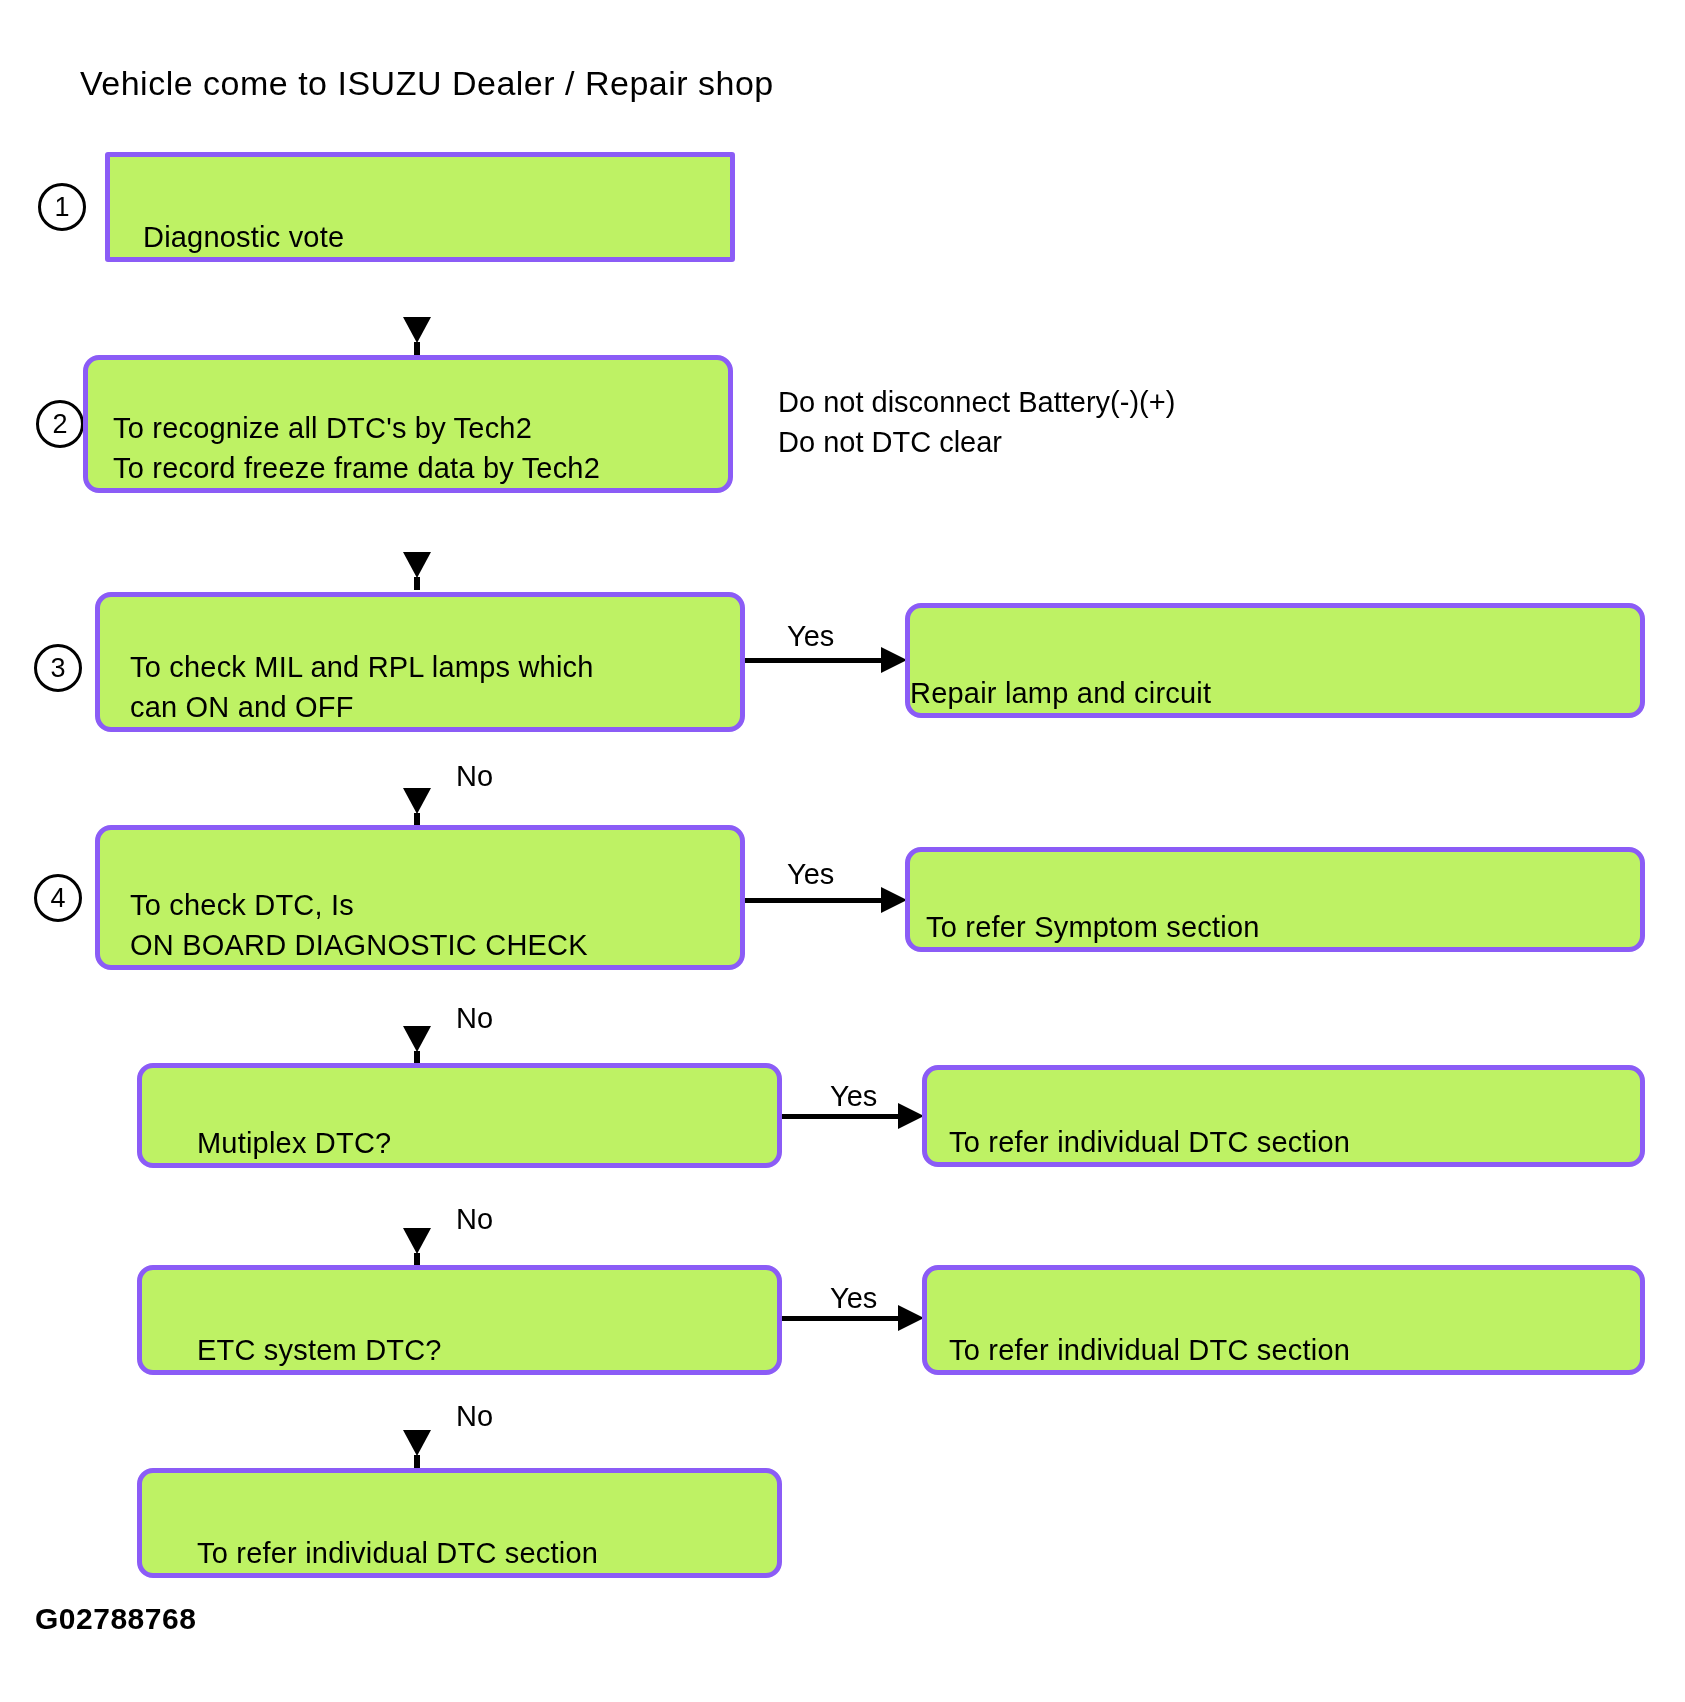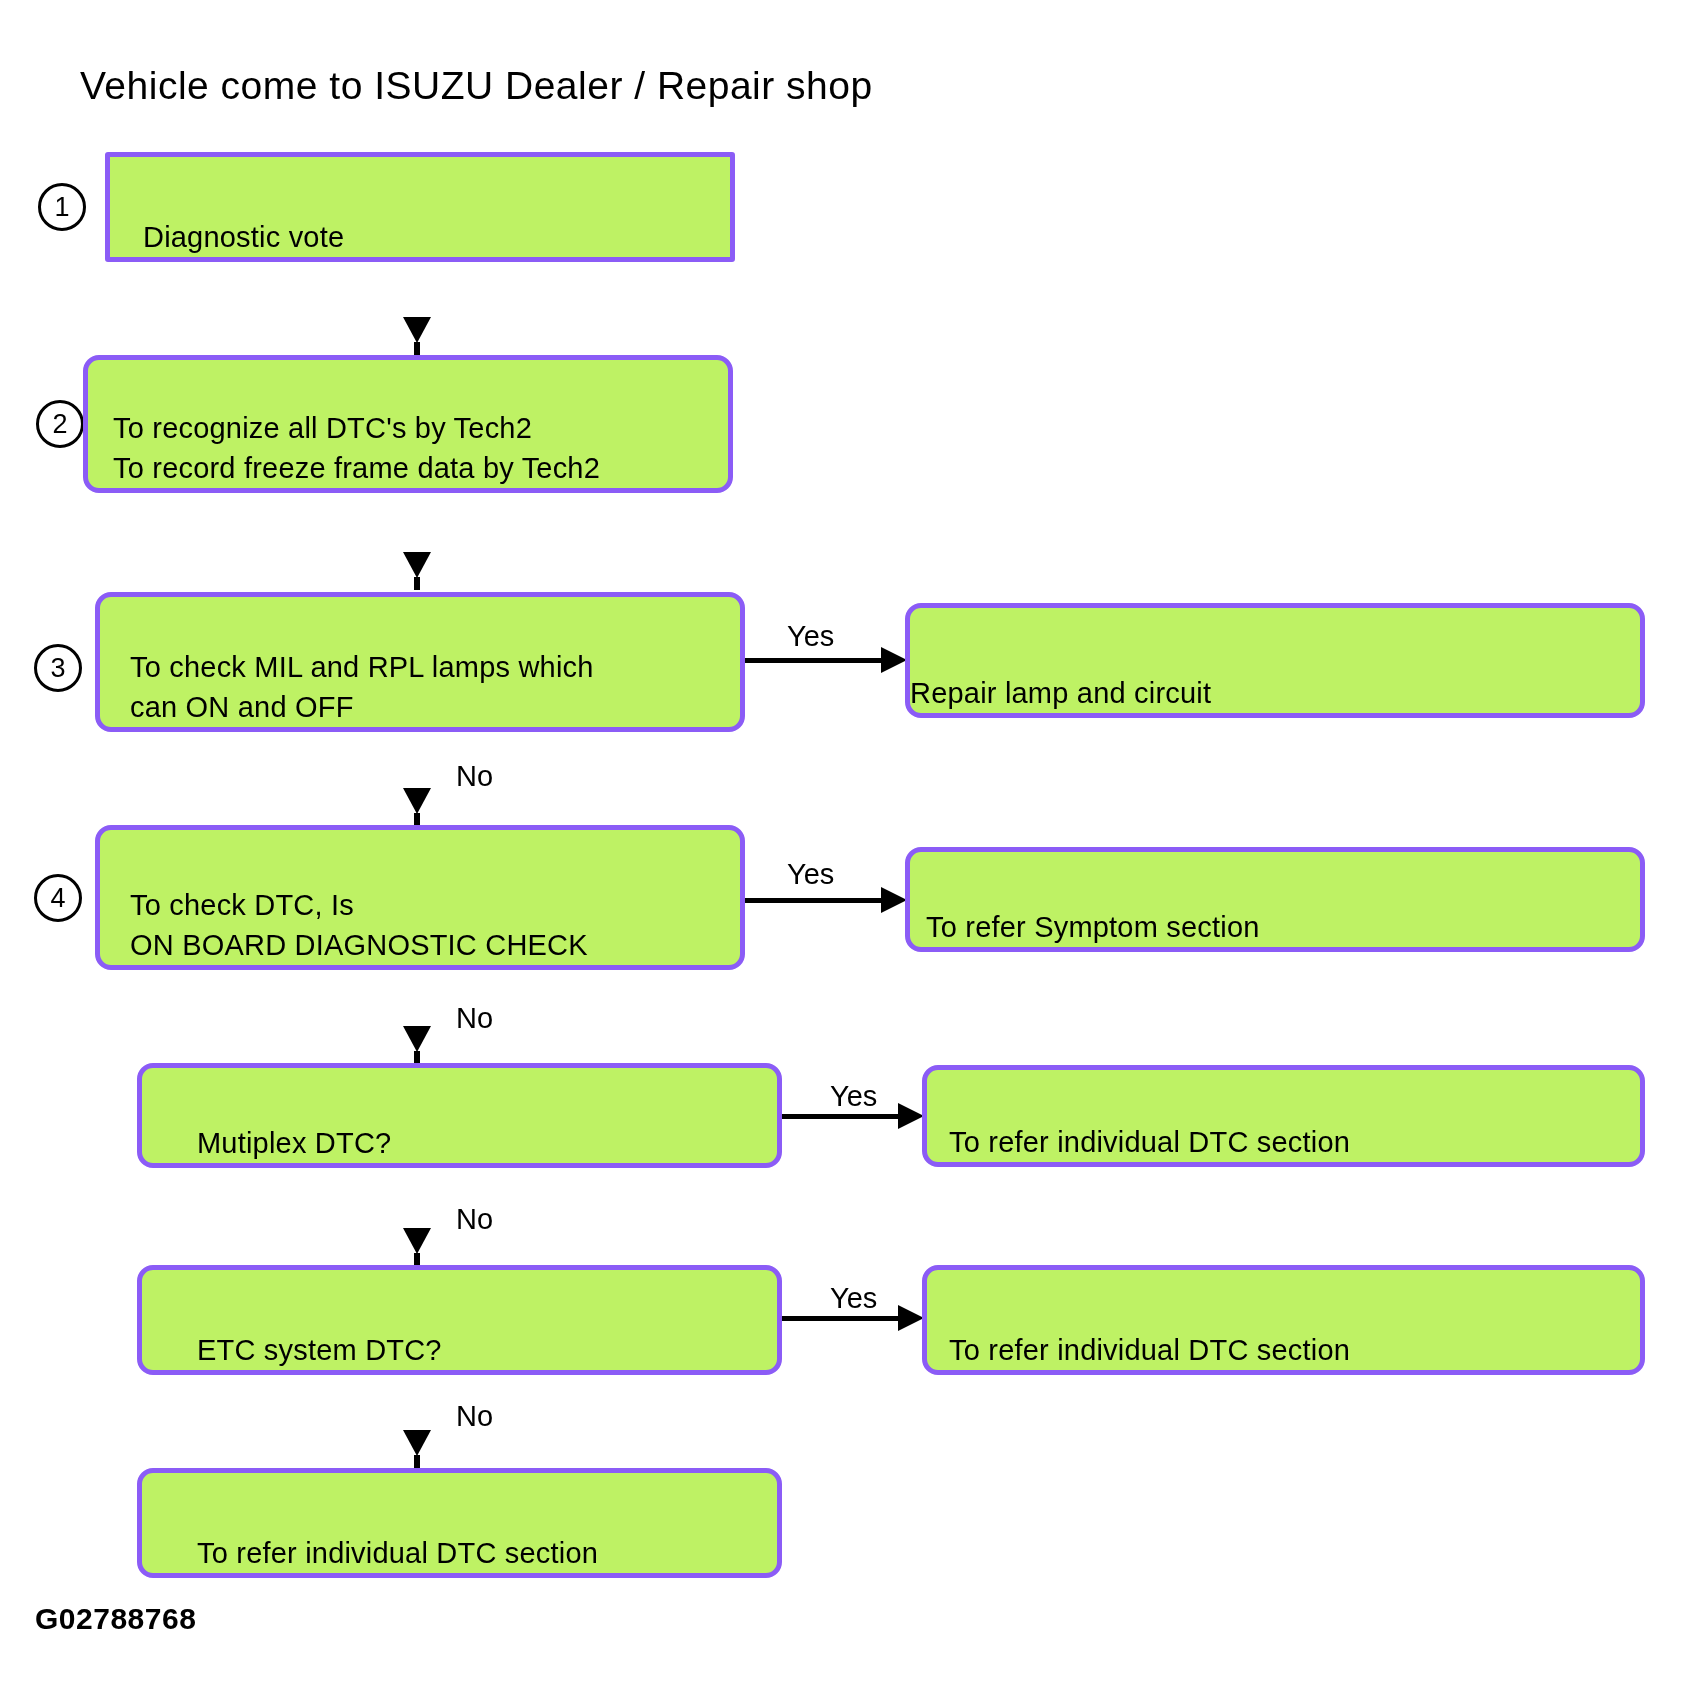--- a/index.html
+++ b/index.html
@@ -11,21 +11,21 @@
     position: relative;
     width: 1685px;
     height: 1702px;
     background: #ffffff;
     color: #000000;
     font-family: "Liberation Sans", "DejaVu Sans", sans-serif;
     overflow: hidden;
   }
   .title {
     position: absolute;
-    font-size: 39px;
+    font-size: 34px;
     letter-spacing: 0.5px;
     white-space: nowrap;
   }
   .box {
     position: absolute;
     border: 5px solid #8b5cf6;
     border-radius: 16px;
     display: flex;
     flex-direction: column;
     justify-content: flex-end;
@@ -105,20 +105,24 @@
   <div class="varrow" style="left:403px; top:317px;">
     <div class="vhead"></div>
     <div class="vstem"></div>
   </div>
 
   <div class="box" style="left:83px; top:355px; width:650px; height:138px; padding-left:25px;">
     <div class="bline">To recognize all DTC's by Tech2</div>
     <div class="bline">To record freeze frame data by Tech2</div>
   </div>
 
+  <div class="note" style="left:778px; top:382px;">
+    <div>Do not disconnect Battery(-)(+)</div>
+    <div>Do not DTC clear</div>
+  </div>
 
   <div class="varrow" style="left:403px; top:552px;">
     <div class="vhead"></div>
     <div class="vstem"></div>
   </div>
 
   <div class="box" style="left:95px; top:592px; width:650px; height:140px; padding-left:30px;">
     <div class="bline">To check MIL and RPL lamps which</div>
     <div class="bline">can ON and OFF</div>
   </div>

